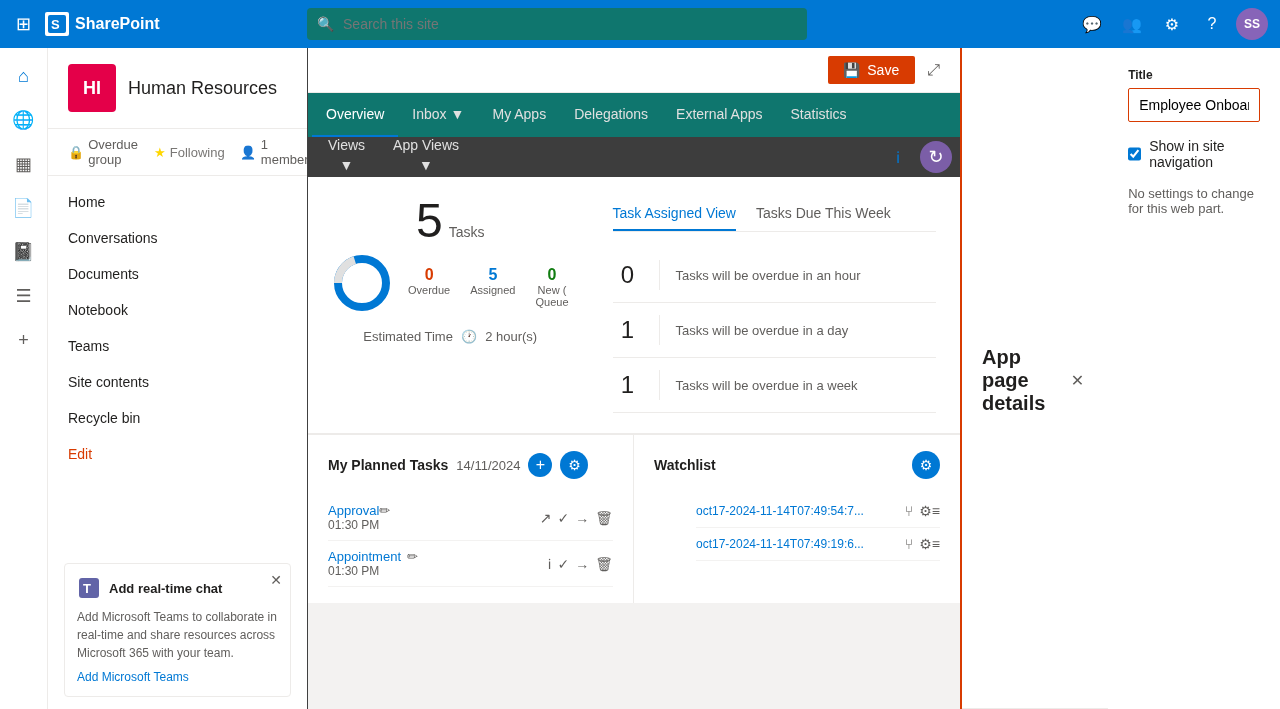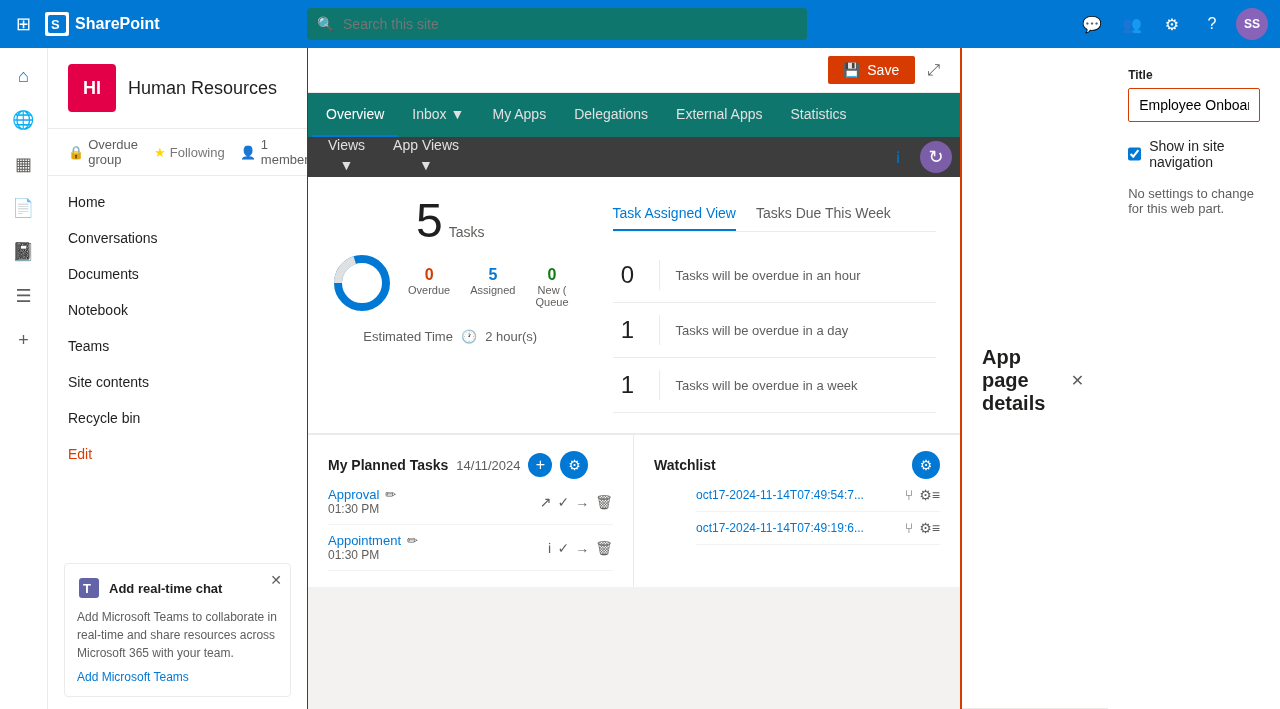--- a/index.html
+++ b/index.html
@@ -475,21 +475,21 @@
     }
 
     .planned-tasks {
       padding: 16px 20px;
       border-right: 1px solid #edebe9;
     }
     .section-header {
       display: flex;
       align-items: center;
       gap: 8px;
-      margin-bottom: 0;
+      margin-bottom: 16px;
     }
     .section-title {
       font-size: 14px;
       font-weight: 600;
       color: #201f1e;
     }
     .section-date {
       font-size: 13px;
       color: #605e5c;
     }
@@ -857,21 +857,21 @@
         <div class="planned-tasks">
           <div class="section-header">
             <span class="section-title">My Planned Tasks</span>
             <span class="section-date">14/11/2024</span>
             <button class="add-btn">+</button>
             <button class="settings-btn">⚙</button>
           </div>
 
           <div class="task-item">
             <div class="task-item-info">
-              <div style="display:flex;align-items:center;gap:6px;">
+              <div style="display:flex;align-items:center;gap:0;">
                 <span class="task-item-name">Approval</span>
                 <span class="edit-icon">✏</span>
               </div>
               <div class="task-item-time">01:30 PM</div>
             </div>
             <div class="task-item-actions">
               <span class="task-action-icon">↗</span>
               <span class="task-action-icon">✓</span>
               <span class="task-action-icon">→</span>
               <span class="task-action-icon">🗑</span>

